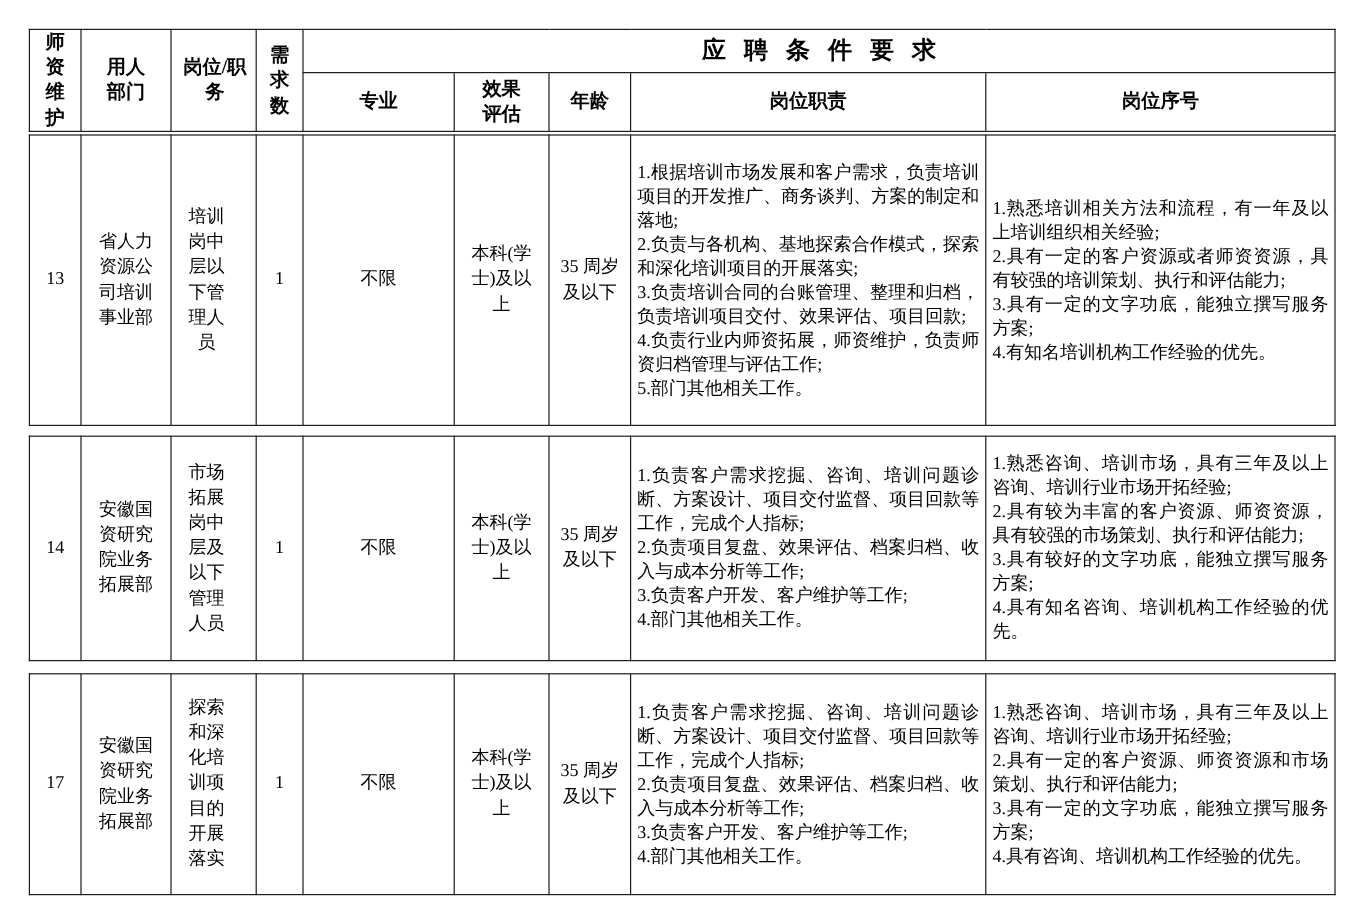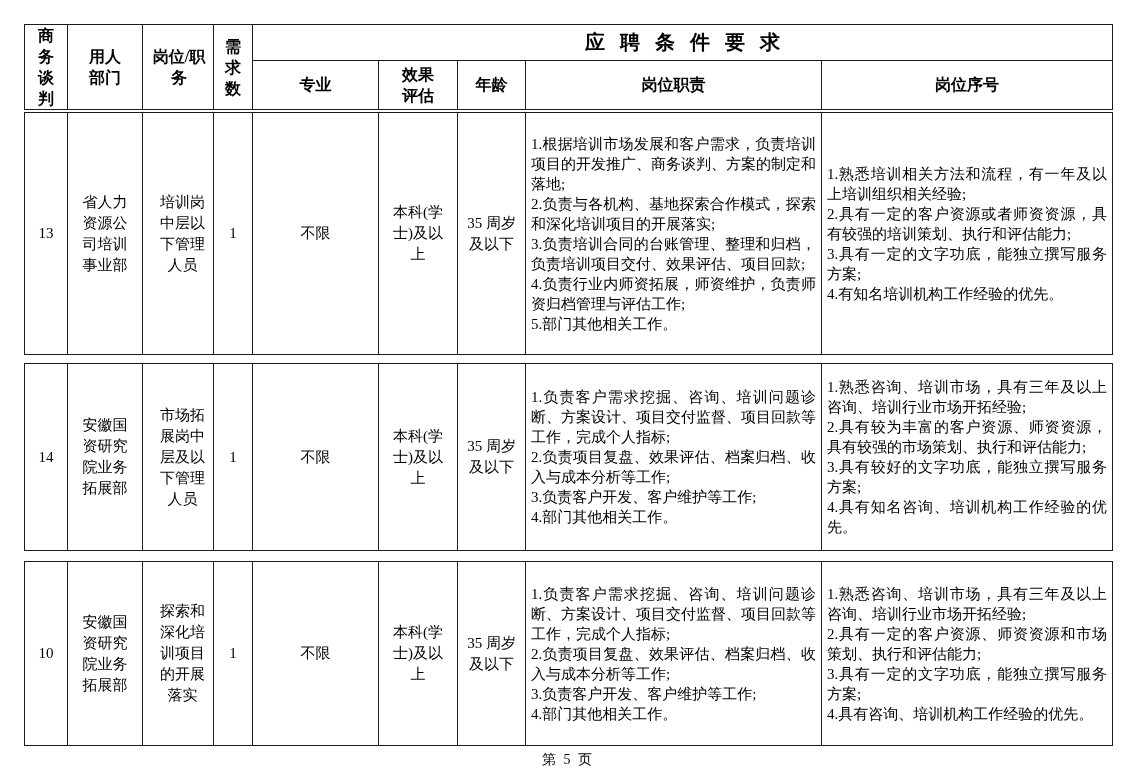--- a/index.html
+++ b/index.html
@@ -42,21 +42,21 @@
   col.w5 { width: 126px; }
   col.w6 { width: 79px; }
   col.w7 { width: 68px; }
   col.w8 { width: 296px; }
   col.w9 { width: 291px; }
 
   
   th.c1, td.c1 { padding-left: 12px; padding-right: 12px; word-break: break-all; }
   th.c2, td.c2 { padding-left: 14px; padding-right: 14px; word-break: break-all; }
   th.c3        { padding-left: 6px;  padding-right: 4px;  word-break: break-all; }
-  td.c3        { padding-left: 10px; padding-right: 1px; word-break: break-all; }
+  td.c3        { padding-left: 10px; padding-right: 22px; word-break: break-all; }
   th.c4, td.c4 { padding-left: 11px; padding-right: 11px; word-break: break-all; }
   th.c6, td.c6 { padding-left: 12px; padding-right: 12px; word-break: break-all; }
   th.c7, td.c7 { padding-left: 7px;  padding-right: 7px; }
 
   th.group {
     font-size: 20px;
     letter-spacing: 15px;
     text-indent: 15px;
   }
   .edu-wrap { display: inline-block; width: 2em; }
@@ -102,21 +102,21 @@
         <col class="w3">
         <col class="w4">
         <col class="w5">
       <col class="w6">
         <col class="w7">
         <col class="w8">
         <col class="w9">
     </colgroup>
     <thead>
       <tr class="hr1">
-        <th rowspan="2" class="c1">商务谈判</th>
+        <th rowspan="2" class="c1">师资维护</th>
         <th rowspan="2" class="c2">用人部门</th>
         <th rowspan="2" class="c3">岗位/职务</th>
         <th rowspan="2" class="c4">需求数</th>
         <th colspan="5" class="group">应聘条件要求</th>
       </tr>
       <tr class="hr2">
         <th class="c5">专业</th>
         <th class="c6"><span class="edu-wrap">效果评估</span></th>
         <th class="c7">年龄</th>
         <th class="c8">岗位职责</th>
@@ -199,34 +199,33 @@
         <col class="w3">
         <col class="w4">
         <col class="w5">
       <col class="w6">
         <col class="w7">
         <col class="w8">
         <col class="w9">
     </colgroup>
     <tbody>
       <tr>
-        <td class="c1">10</td>
+        <td class="c1">17</td>
         <td class="c2">安徽国资研究院业务拓展部</td>
         <td class="c3">探索和深化培训项目的开展落实</td>
         <td class="c4">1</td>
         <td class="c5">不限</td>
         <td class="c6">本科(学士)及以上</td>
         <td class="c7">35 周岁及以下</td>
         <td class="c8 long">1.负责客户需求挖掘、咨询、培训问题诊断、方案设计、项目交付监督、项目回款等工作，完成个人指标;
 2.负责项目复盘、效果评估、档案归档、收入与成本分析等工作;
 3.负责客户开发、客户维护等工作;
 4.部门其他相关工作。</td>
         <td class="c9 long">1.熟悉咨询、培训市场，具有三年及以上咨询、培训行业市场开拓经验;
 2.具有一定的客户资源、师资资源和市场策划、执行和评估能力;
 3.具有一定的文字功底，能独立撰写服务方案;
 4.具有咨询、培训机构工作经验的优先。</td>
       </tr>
     </tbody>
   </table>
 
-  <div class="footer">第 5 页</div>
 
 </div>
 
 </body></html>

